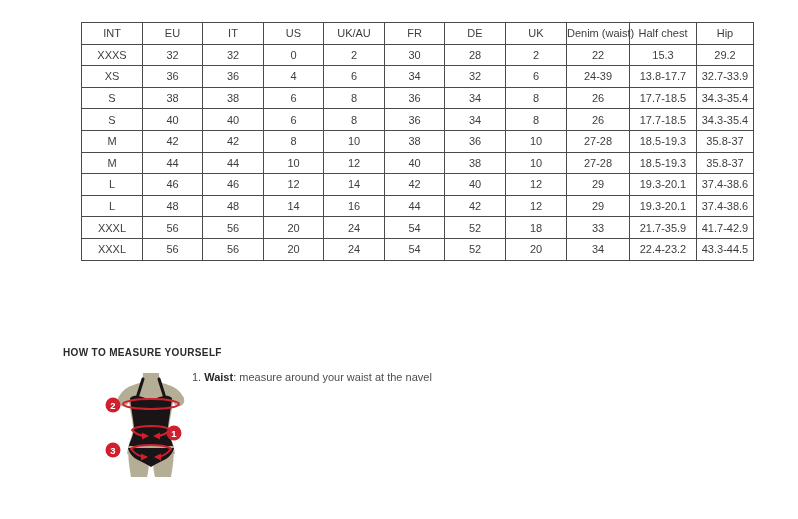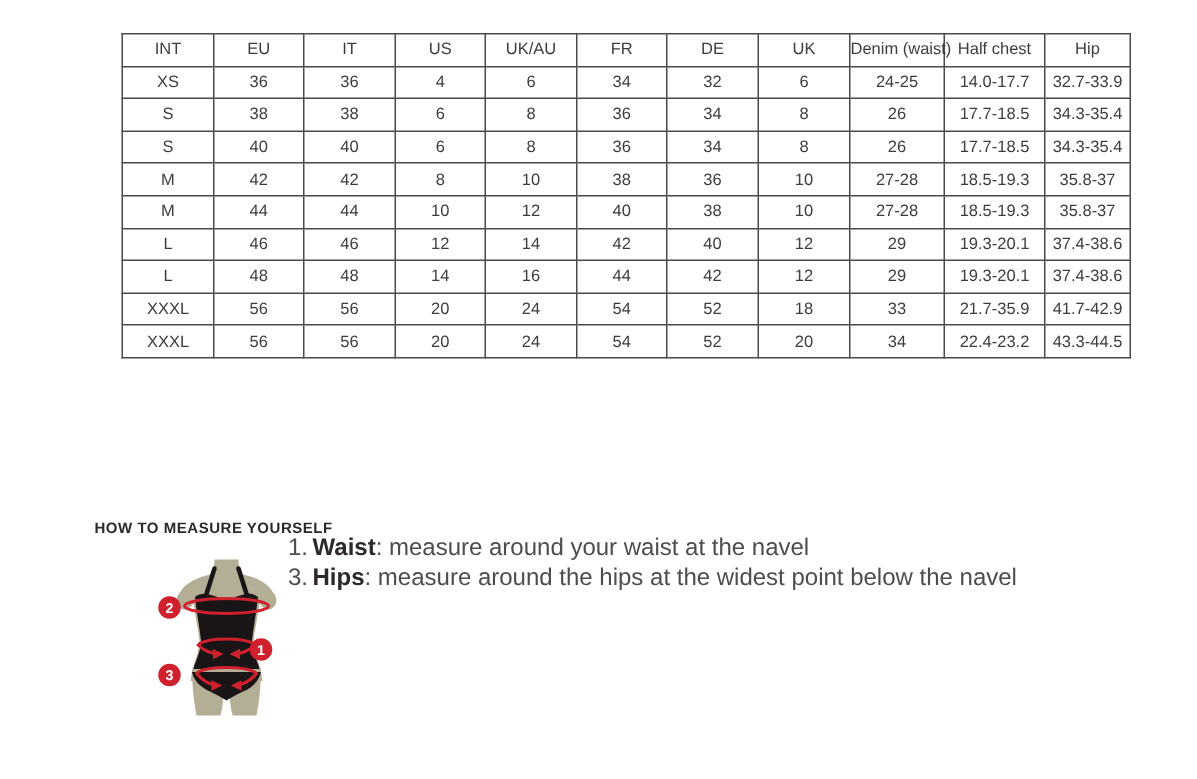--- a/index.html
+++ b/index.html
@@ -10,21 +10,21 @@
   .size-table{position:absolute;left:65px;top:22px;width:672px;
               border-collapse:collapse;table-layout:fixed;}
   .size-table th,.size-table td{
       border:1px solid #4a4a4a;height:20.6px;padding:0;
       font-size:11px;font-weight:normal;text-align:center;vertical-align:middle;
       color:#3d3d3d;white-space:nowrap;}
 
   
   .measure-heading{position:absolute;left:47px;top:347px;margin:0;
       font-size:10px;font-weight:bold;letter-spacing:0.35px;color:#2d282b;}
-  .steps{position:absolute;left:176px;top:360px;font-size:16px;color:#4d4d4d;}
+  .steps{position:absolute;left:176px;top:372px;font-size:11px;color:#4d4d4d;}
   .step{margin-bottom:8.5px;line-height:11.5px;white-space:nowrap;}
   .step .num{margin-right:3px;}
   .step .lbl{font-weight:bold;color:#2d282b;}
 
   .figure{position:absolute;left:80px;top:372px;width:112px;height:112px;}
   .figure svg{display:block;}
   .tan{fill:#b5ae97;}
   .garment{fill:#191416;}
   .strap{stroke:#191416;stroke-width:3;stroke-linecap:round;fill:none;}
   .mark{stroke:#d0202e;stroke-width:2;fill:none;stroke-linecap:round;}
@@ -62,30 +62,43 @@
           <th>FR</th>
           <th>DE</th>
           <th>UK</th>
           <th>Denim (waist)</th>
           <th>Half chest</th>
           <th>Hip</th>
         </tr>
     </thead>
     <tbody>
         <tr>
+          <td>XXXS</td>
+          <td>32</td>
+          <td>32</td>
+          <td>0</td>
+          <td>2</td>
+          <td>30</td>
+          <td>28</td>
+          <td>2</td>
+          <td>22</td>
+          <td>15.3</td>
+          <td>29.2</td>
+        </tr>
+        <tr>
           <td>XS</td>
           <td>36</td>
           <td>36</td>
           <td>4</td>
           <td>6</td>
           <td>34</td>
           <td>32</td>
           <td>6</td>
-          <td>24-25</td>
-          <td>14.0-17.7</td>
+          <td>24-39</td>
+          <td>13.8-17.7</td>
           <td>32.7-33.9</td>
         </tr>
         <tr>
           <td>S</td>
           <td>38</td>
           <td>38</td>
           <td>6</td>
           <td>8</td>
           <td>36</td>
           <td>34</td>
@@ -223,18 +236,15 @@
       <text class="badge-num" x="78" y="64.5">1</text>
       <circle class="badge" cx="17" cy="78" r="7.5"></circle>
       <text class="badge-num" x="17" y="81.5">3</text>
     </svg>
   </div>
 
   <div class="steps">
     <div class="step">
       <span class="num">1.</span><span class="lbl">Waist</span><span>: measure around your waist at the navel</span>
     </div>
-    <div class="step">
-      <span class="num">3.</span><span class="lbl">Hips</span><span>: measure around the hips at the widest point below the navel</span>
-    </div>
   </div>
 
 </div>
 
 </body></html>

